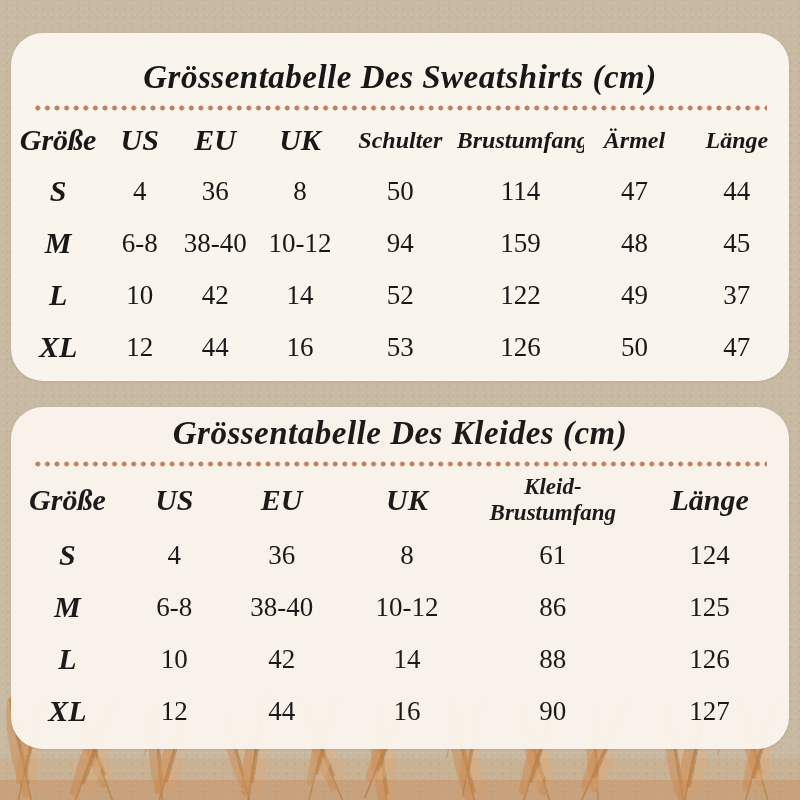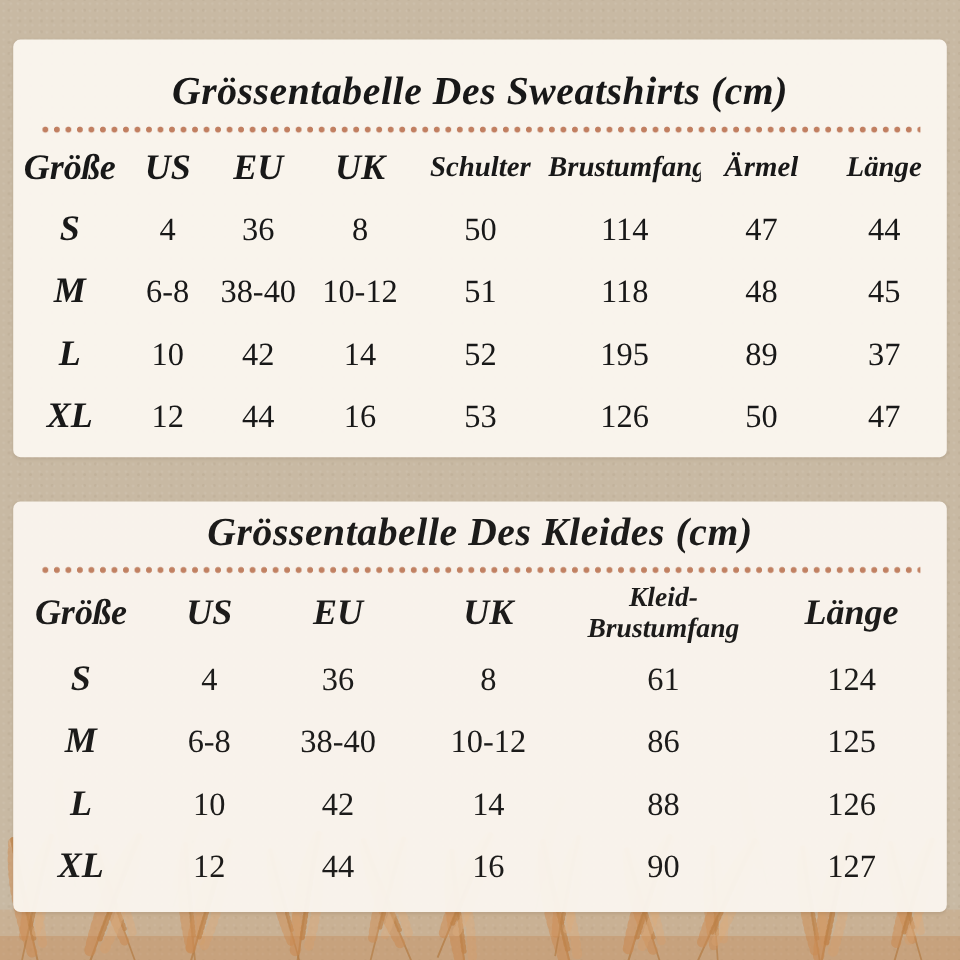--- a/index.html
+++ b/index.html
@@ -28,25 +28,25 @@
   .reeds{
     position:absolute;left:0;bottom:0;width:800px;height:160px;z-index:0;
   }
   .reeds .stem{stroke:var(--reed-stem);}
   .reeds .fluff1{stroke:var(--reed-fluff1);}
   .reeds .fluff2{stroke:var(--reed-fluff2);}
   .reeds .core{stroke:var(--reed-core);}
   .card{
     position:absolute;left:11px;width:778px;z-index:1;
     background:var(--card);
-    border-radius:6px;
+    border-radius:32px;
     box-shadow:0 1px 3px rgba(110,90,65,.18);
   }
   #card-sweatshirt{top:33px;height:348px;padding-top:23px;opacity:.985;}
-  #card-dress{top:418px;height:342px;padding-top:5px;opacity:.965;}
+  #card-dress{top:407px;height:342px;padding-top:5px;opacity:.965;}
   .card h2{
     text-align:center;
     font-style:italic;
     font-weight:bold;
     font-size:33px;
     line-height:42px;
     letter-spacing:.5px;
   }
   .dots{
     height:6px;
@@ -173,33 +173,33 @@
           <td class="val">50</td>
           <td class="val">114</td>
           <td class="val">47</td>
           <td class="val">44</td>
         </tr>
         <tr>
           <td class="rowlabel">M</td>
           <td class="val">6-8</td>
           <td class="val">38-40</td>
           <td class="val">10-12</td>
-          <td class="val">51</td>
-          <td class="val">118</td>
+          <td class="val">94</td>
+          <td class="val">159</td>
           <td class="val">48</td>
           <td class="val">45</td>
         </tr>
         <tr>
           <td class="rowlabel">L</td>
           <td class="val">10</td>
           <td class="val">42</td>
           <td class="val">14</td>
           <td class="val">52</td>
-          <td class="val">195</td>
-          <td class="val">89</td>
+          <td class="val">122</td>
+          <td class="val">49</td>
           <td class="val">37</td>
         </tr>
         <tr>
           <td class="rowlabel">XL</td>
           <td class="val">12</td>
           <td class="val">44</td>
           <td class="val">16</td>
           <td class="val">53</td>
           <td class="val">126</td>
           <td class="val">50</td>

